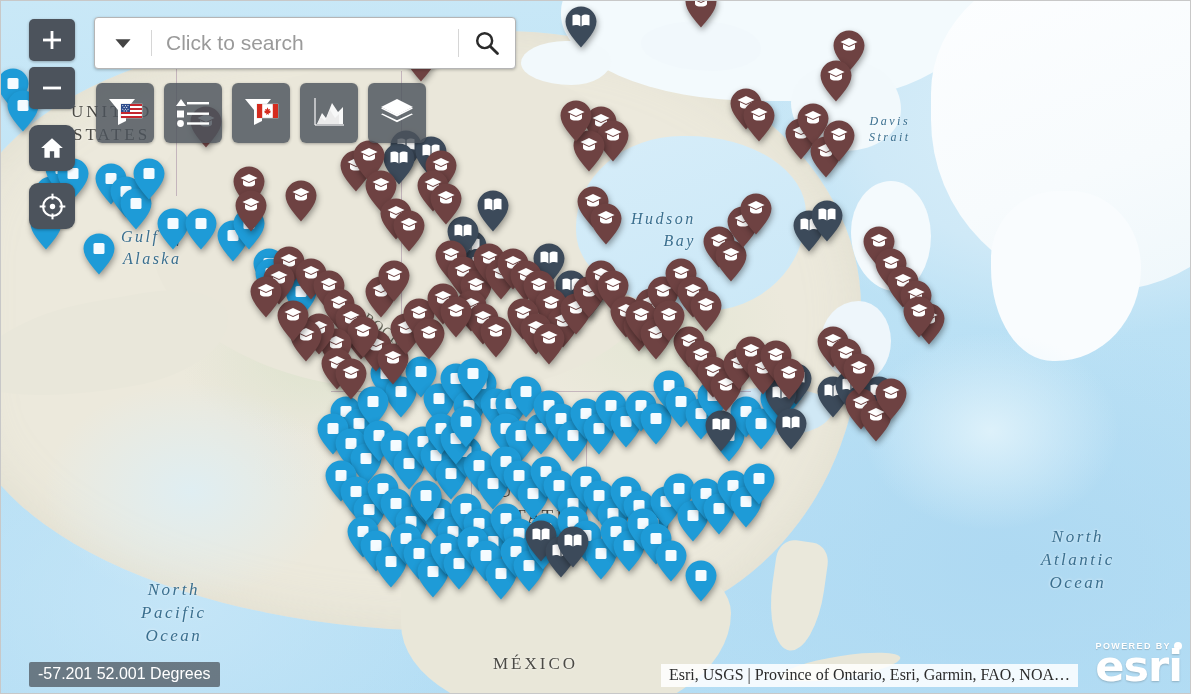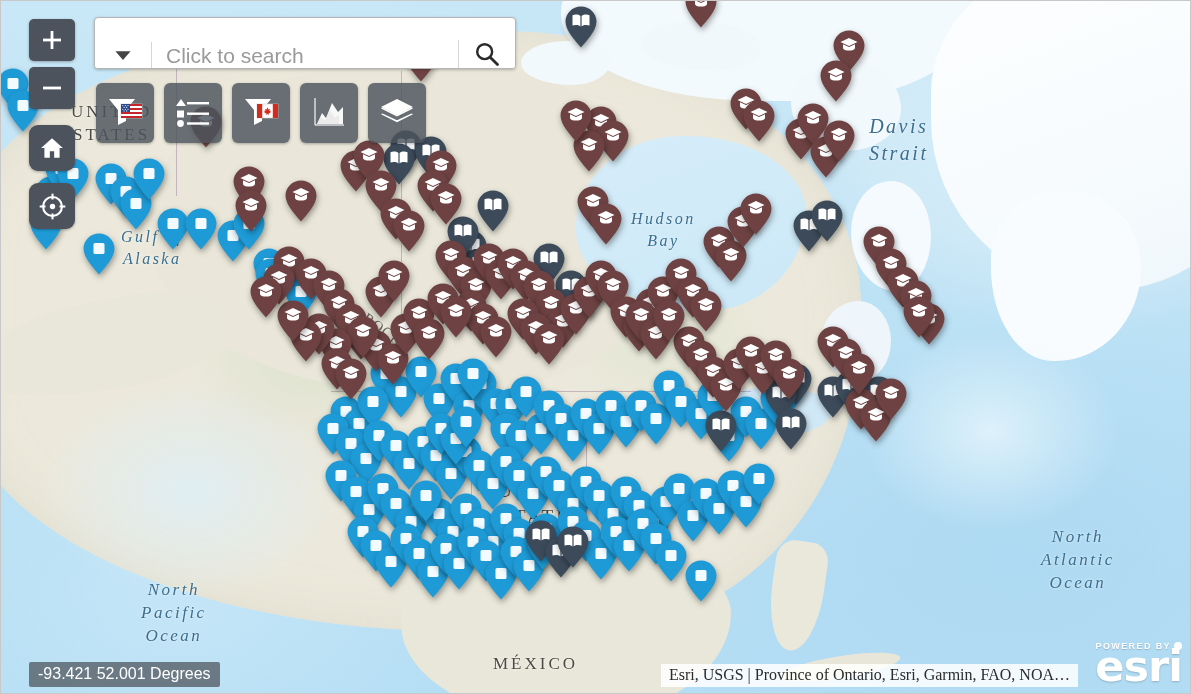--- a/index.html
+++ b/index.html
@@ -181,21 +181,21 @@
   #search-widget {
     position: absolute;
     left: 93px;
     top: 16px;
     width: 422px;
     height: 52px;
     background: #ffffff;
     border: 1px solid #b5b5b5;
     border-radius: 4px;
     display: flex;
-    align-items: flex-end;
+    align-items: center;
     box-shadow: 0 1px 3px rgba(0,0,0,.25);
     box-sizing: border-box;
   }
   #search-menu-toggle {
     width: 56px;
     display: flex;
     align-items: center;
     justify-content: center;
     border-right: 1px solid #d6d6d6;
     cursor: pointer;
@@ -361,23 +361,23 @@
     <div class="geo-line border-h" style="left:330px;top:390px;width:420px;"></div>
     <div class="geo-line border-v" style="left:470px;top:415px;height:130px;"></div>
     <div class="geo-line border-h" style="left:400px;top:545px;width:190px;"></div>
     <div class="geo-line border-v" style="left:585px;top:415px;height:140px;"></div>
 
     <div id="map-labels">
         <div class="map-label country" style="left: 70px; top: 100px; font-size: 17px;">UNITED
 STATES</div>
         <div class="map-label" style="left: 120px; top: 225px; font-size: 16px;">Gulf of
 Alaska</div>
-        <div class="map-label" style="left: 630px; top: 207px; font-size: 16px;">Hudson
+        <div class="map-label" style="left: 630px; top: 207px; font-size: 16px; text-align: right;">Hudson
 Bay</div>
-        <div class="map-label" style="left: 868px; top: 112px; font-size: 20px;">Davis
+        <div class="map-label" style="left: 868px; top: 112px; font-size: 12px;">Davis
 Strait</div>
         <div class="map-label range" style="left: 358px; top: 322px; font-size: 15px; transform: rotate(36deg);">ROCKY</div>
         <div class="map-label country" style="left: 497px; top: 477px; font-size: 19px;">UNITED
 STATES</div>
         <div class="map-label country" style="left: 492px; top: 652px; font-size: 17px;">MÉXICO</div>
         <div class="map-label" style="left: 140px; top: 578px; font-size: 17px;">North
 Pacific
 Ocean</div>
         <div class="map-label" style="left: 1040px; top: 525px; font-size: 17px;">North
 Atlantic
@@ -2194,21 +2194,21 @@
     <div class="tool-btn">
       <svg width="38" height="34" viewBox="0 0 38 34">
         <path d="M19 3 L35 11 L19 19 L3 11 Z" fill="#fff"></path>
         <path d="M19 18.5 L33.5 11.8 L35 12.6 L19 20.6 L3 12.6 L4.5 11.8 Z" fill="#fff"></path>
         <path d="M19 24.2 L33.5 17.5 L35 18.3 L19 26.3 L3 18.3 L4.5 17.5 Z" fill="#fff"></path>
       </svg>
     </div>
   </div>
 
 
-  <div id="coordinates">-93.421 52.001 Degrees</div>
+  <div id="coordinates">-57.201 52.001 Degrees</div>
 
   <div id="esri-logo">
     <div id="esri-powered">
       <span>POWERED BY</span><span class="dot"></span>
     </div>
     <div id="esri-word">esri</div>
   </div>
 
   <div id="attribution">Esri, USGS | Province of Ontario, Esri, Garmin, FAO, NOA…</div>
 

